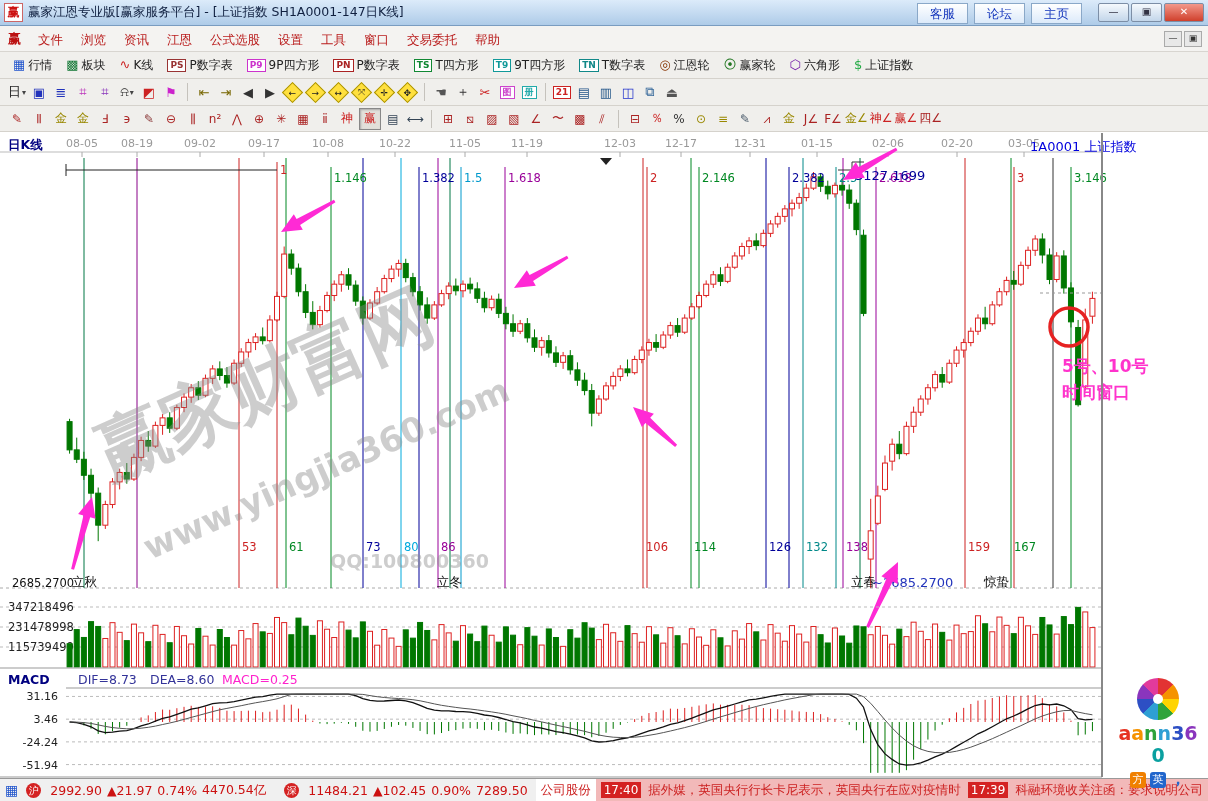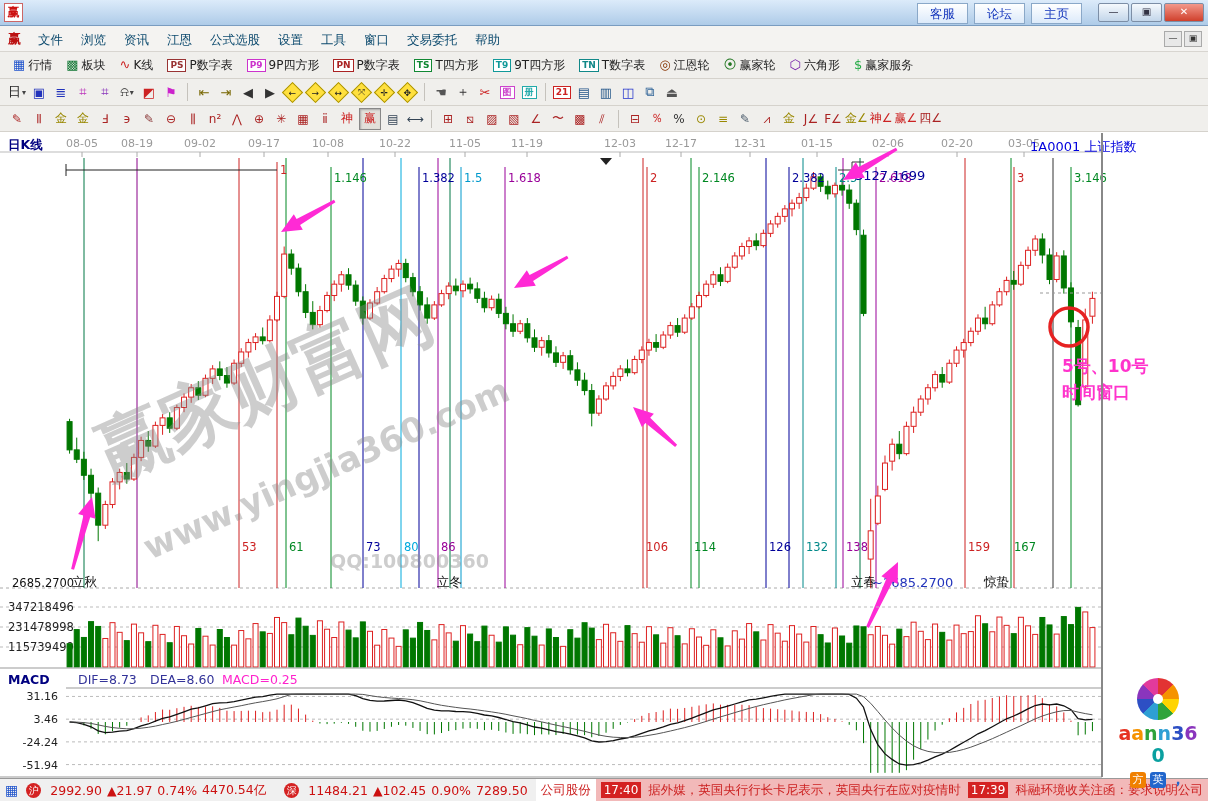--- a/index.html
+++ b/index.html
@@ -12,21 +12,21 @@
   .tb-spacer{flex:1;}
   .tb-btn{font-size:12.5px;color:#1133bb;background:linear-gradient(#ffffff,#dceafa);
     border:1px solid #8aa8c8;padding:2px 12px;margin-left:6px;cursor:default;}
   .win-ctl{display:flex;margin-left:14px;}
   .wbtn{width:29px;height:17px;border:1px solid #7c8ea6;border-radius:2px;margin-left:2px;
     font-size:10px;line-height:15px;text-align:center;color:#334;background:linear-gradient(#f5f9fd,#c3d6ea);}
   .wbtn.close{background:linear-gradient(#f2988b,#d0402c);color:#fff;width:38px;}
   .menubar{height:26px;background:#f4f3f1;border-bottom:1px solid #d8d5d0;display:flex;align-items:center;
     padding:0 6px;box-sizing:border-box;}
   .menu-logo{color:#b11;font-weight:bold;font-size:13px;margin:0 8px 0 2px;}
-  .menu-item{font-size:12.5px;color:#0c4a6e;padding:3px 9px;}
+  .menu-item{font-size:12.5px;color:#b91c1c;padding:3px 9px;}
   .menubar .mini{margin-left:auto;display:flex;}
   .mini span{width:16px;height:14px;border:1px solid #aaa;background:#e8e8e8;font-size:9px;
     line-height:12px;text-align:center;color:#333;margin-left:2px;}
   .toolbar{background:#f0efec;border-bottom:1px solid #d5d2cc;display:flex;align-items:center;
     padding:0 6px;box-sizing:border-box;white-space:nowrap;}
   .tb1{height:27px;}
   .tb2{height:27px;}
   .tb3{height:26px;}
   .tb1-item{display:inline-flex;align-items:center;gap:3px;font-size:12px;color:#222;
     padding:2px 7px;cursor:default;}
@@ -63,20 +63,21 @@
     overflow:hidden;white-space:nowrap;margin-left:8px;}
   .ticker .plain{padding:0 2px;}
   .ticker .white{background:#fff;padding:0 5px;height:100%;display:flex;align-items:center;}
   .chip{background:#d42222;color:#fff;padding:1px 3px;margin:0 5px;font-size:12px;}
 </style>
 </head>
 <body>
 
 <div class="titlebar">
   <span class="app-icon">赢</span>
+  <span class="title-text">赢家江恩专业版[赢家服务平台] - [上证指数  SH1A0001-147日K线]</span>
   <span class="tb-spacer"></span>
   <span id="title-buttons"><span class="tb-btn">客服</span><span class="tb-btn">论坛</span><span class="tb-btn">主页</span></span>
   <span class="win-ctl">
     <span class="wbtn">—</span>
     <span class="wbtn">▣</span>
     <span class="wbtn close">✕</span>
   </span>
 </div>
 
 <div class="menubar">
@@ -132,21 +133,21 @@
     <span class="tb1-item">
       <span class="icon-glyph" style="color: rgb(34, 119, 34);">⦿</span>
       <span>赢家轮</span>
     </span>
     <span class="tb1-item">
       <span class="icon-glyph" style="color: rgb(119, 34, 170);">⬡</span>
       <span>六角形</span>
     </span>
     <span class="tb1-item">
       <span class="icon-glyph" style="color: rgb(34, 170, 68);">$</span>
-      <span>赢家服务</span>
+      <span>上证指数</span>
     </span>
   </div>
 <div class="toolbar tb2" id="toolbar-nav">
     <span class="tb2-item" style="color: rgb(34, 34, 34);">日<span class="dd">▾</span></span>
     <span class="tb2-item" style="color: rgb(34, 51, 187);">▣</span>
     <span class="tb2-item" style="color: rgb(34, 51, 187);">≣</span>
     <span class="tb2-item" style="color: rgb(187, 51, 187);">⌗</span>
     <span class="tb2-item" style="color: rgb(136, 51, 187);">⌗</span>
     <span class="tb2-item" style="color: rgb(34, 34, 34);">⍾<span class="dd">▾</span></span>
     <span class="tb2-item" style="color: rgb(204, 34, 34);">◩</span>

